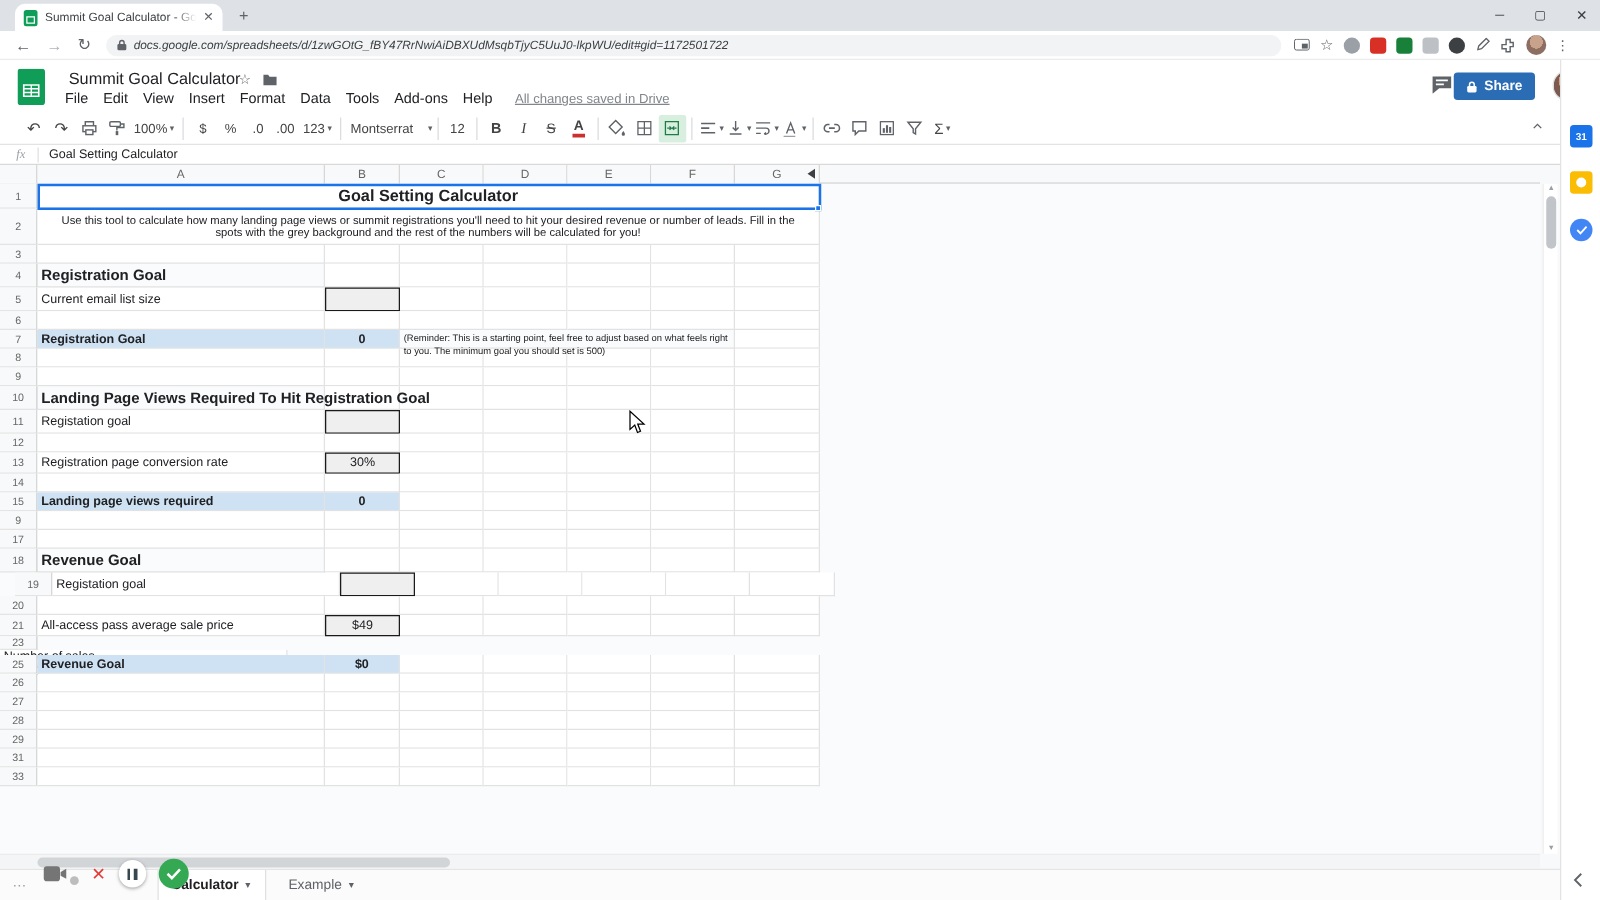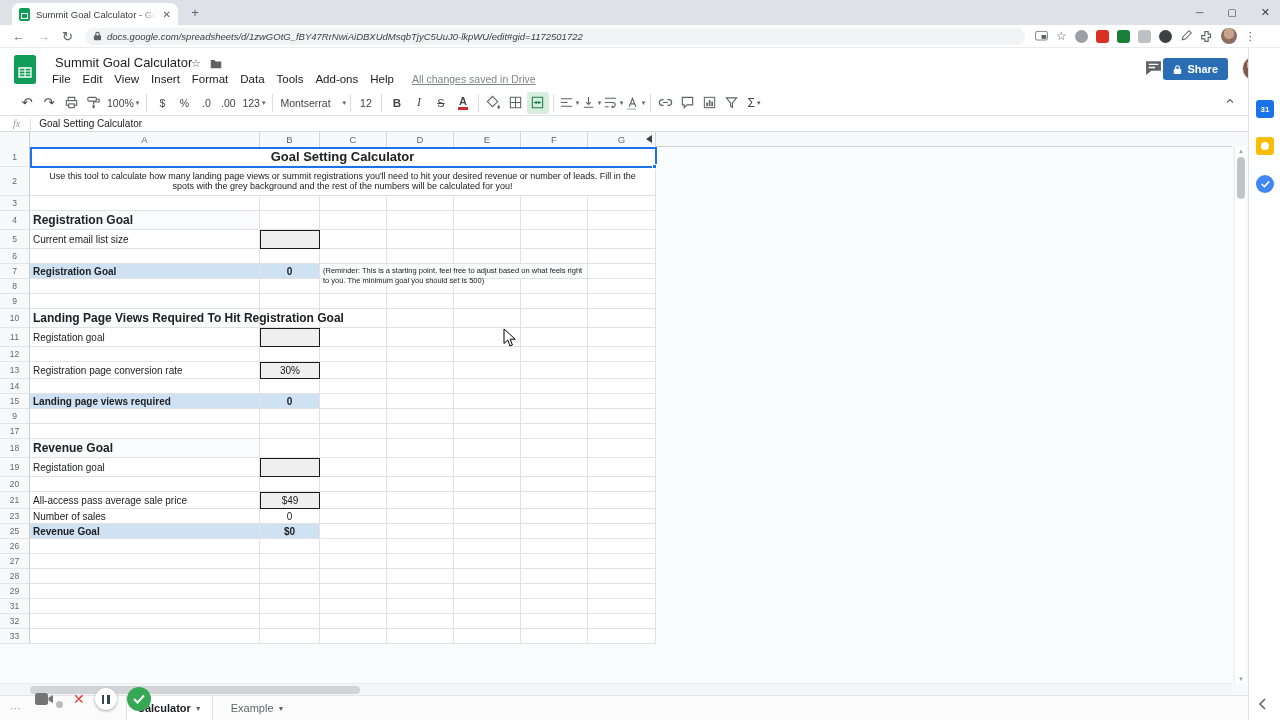--- a/index.html
+++ b/index.html
@@ -507,21 +507,21 @@
       <div class="grid-row" style="height: 19px;">
         <div class="row-header">18</div>
         <div class="cell cs-section" style="width: 230px;">Revenue Goal</div>
         <div class="cell" style="width: 60px;"></div>
         <div class="cell" style="width: 67px;"></div>
         <div class="cell" style="width: 67px;"></div>
         <div class="cell" style="width: 67px;"></div>
         <div class="cell" style="width: 67px;"></div>
         <div class="cell" style="width: 68px;"></div>
       </div>
-      <div class="grid-row" style="height: 19px;">
+      <div class="grid-row" style="height: 19px; padding-left: 12px;">
         <div class="row-header">19</div>
         <div class="cell cs-label" style="width: 230px;">Registation goal</div>
         <div class="cell cs-input" style="width: 60px;"></div>
         <div class="cell" style="width: 67px;"></div>
         <div class="cell" style="width: 67px;"></div>
         <div class="cell" style="width: 67px;"></div>
         <div class="cell" style="width: 67px;"></div>
         <div class="cell" style="width: 68px;"></div>
       </div>
       <div class="grid-row" style="height: 15px;">
@@ -537,21 +537,21 @@
       <div class="grid-row" style="height: 17px;">
         <div class="row-header">21</div>
         <div class="cell cs-label" style="width: 230px;">All-access pass average sale price</div>
         <div class="cell cs-input" style="width: 60px;">$49</div>
         <div class="cell" style="width: 67px;"></div>
         <div class="cell" style="width: 67px;"></div>
         <div class="cell" style="width: 67px;"></div>
         <div class="cell" style="width: 67px;"></div>
         <div class="cell" style="width: 68px;"></div>
       </div>
-      <div class="grid-row" style="height: 15px;">
+      <div class="grid-row" style="height: 15px; flex-direction: column;">
         <div class="row-header">23</div>
         <div class="cell cs-label" style="width: 230px;">Number of sales</div>
         <div class="cell cs-value" style="width: 60px;">0</div>
         <div class="cell" style="width: 67px;"></div>
         <div class="cell" style="width: 67px;"></div>
         <div class="cell" style="width: 67px;"></div>
         <div class="cell" style="width: 67px;"></div>
         <div class="cell" style="width: 68px;"></div>
       </div>
       <div class="grid-row" style="height: 15px;">
@@ -599,30 +599,20 @@
         <div class="cell" style="width: 230px;"></div>
         <div class="cell" style="width: 60px;"></div>
         <div class="cell" style="width: 67px;"></div>
         <div class="cell" style="width: 67px;"></div>
         <div class="cell" style="width: 67px;"></div>
         <div class="cell" style="width: 67px;"></div>
         <div class="cell" style="width: 68px;"></div>
       </div>
       <div class="grid-row" style="height: 15px;">
         <div class="row-header">31</div>
-        <div class="cell" style="width: 230px;"></div>
-        <div class="cell" style="width: 60px;"></div>
-        <div class="cell" style="width: 67px;"></div>
-        <div class="cell" style="width: 67px;"></div>
-        <div class="cell" style="width: 67px;"></div>
-        <div class="cell" style="width: 67px;"></div>
-        <div class="cell" style="width: 68px;"></div>
-      </div>
-      <div class="grid-row" style="height: 15px;">
-        <div class="row-header">32</div>
         <div class="cell" style="width: 230px;"></div>
         <div class="cell" style="width: 60px;"></div>
         <div class="cell" style="width: 67px;"></div>
         <div class="cell" style="width: 67px;"></div>
         <div class="cell" style="width: 67px;"></div>
         <div class="cell" style="width: 67px;"></div>
         <div class="cell" style="width: 68px;"></div>
       </div>
       <div class="grid-row" style="height: 15px;">
         <div class="row-header">33</div>

